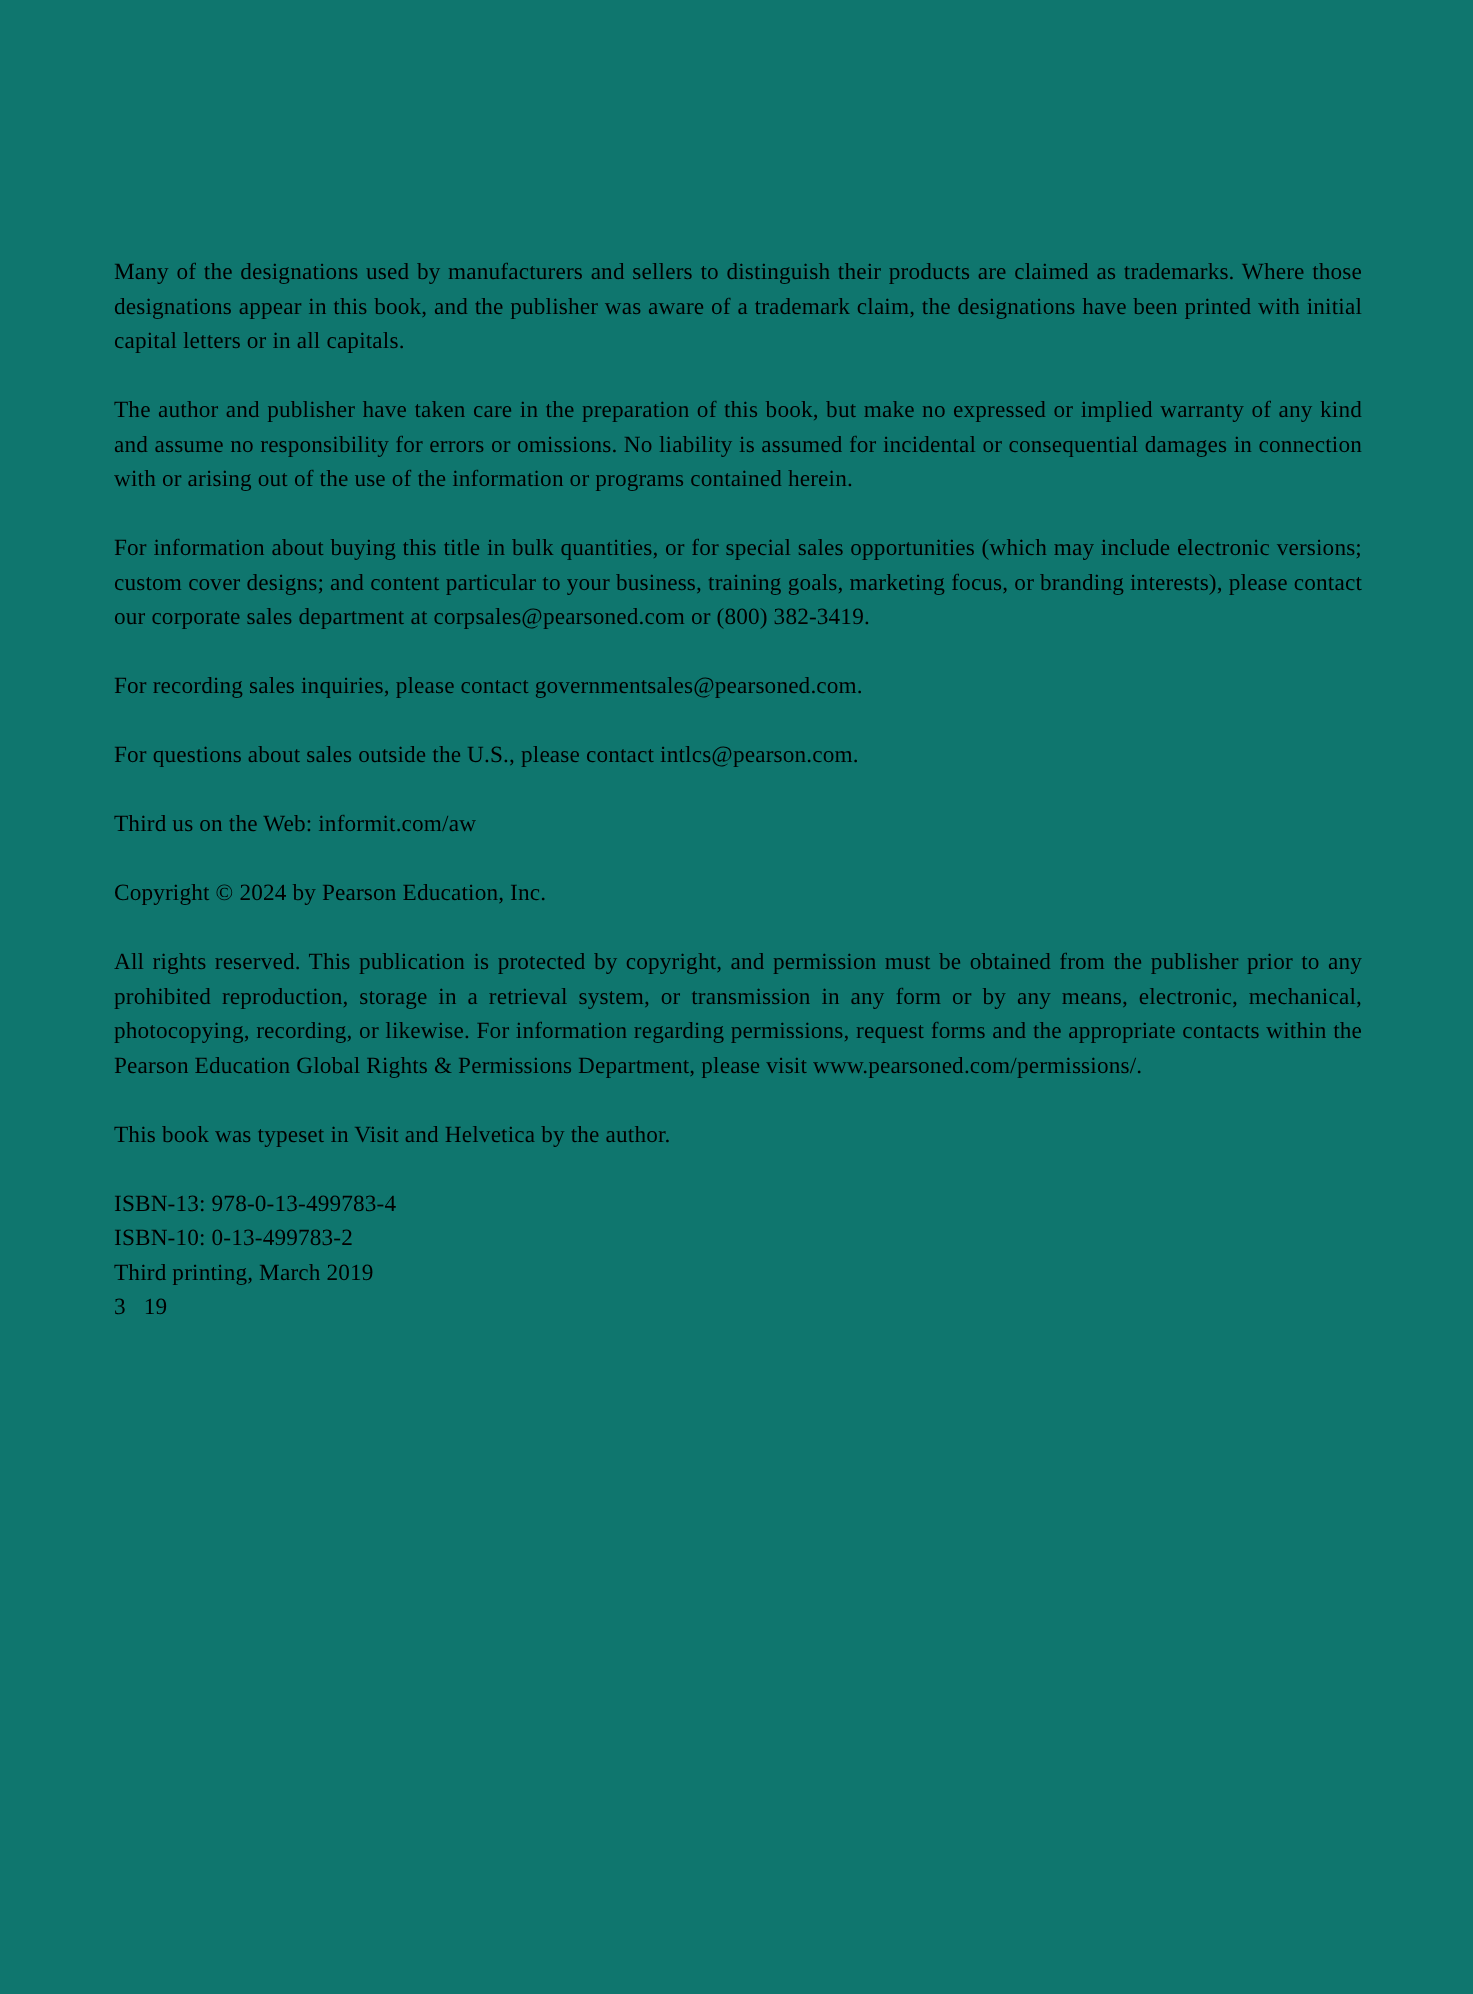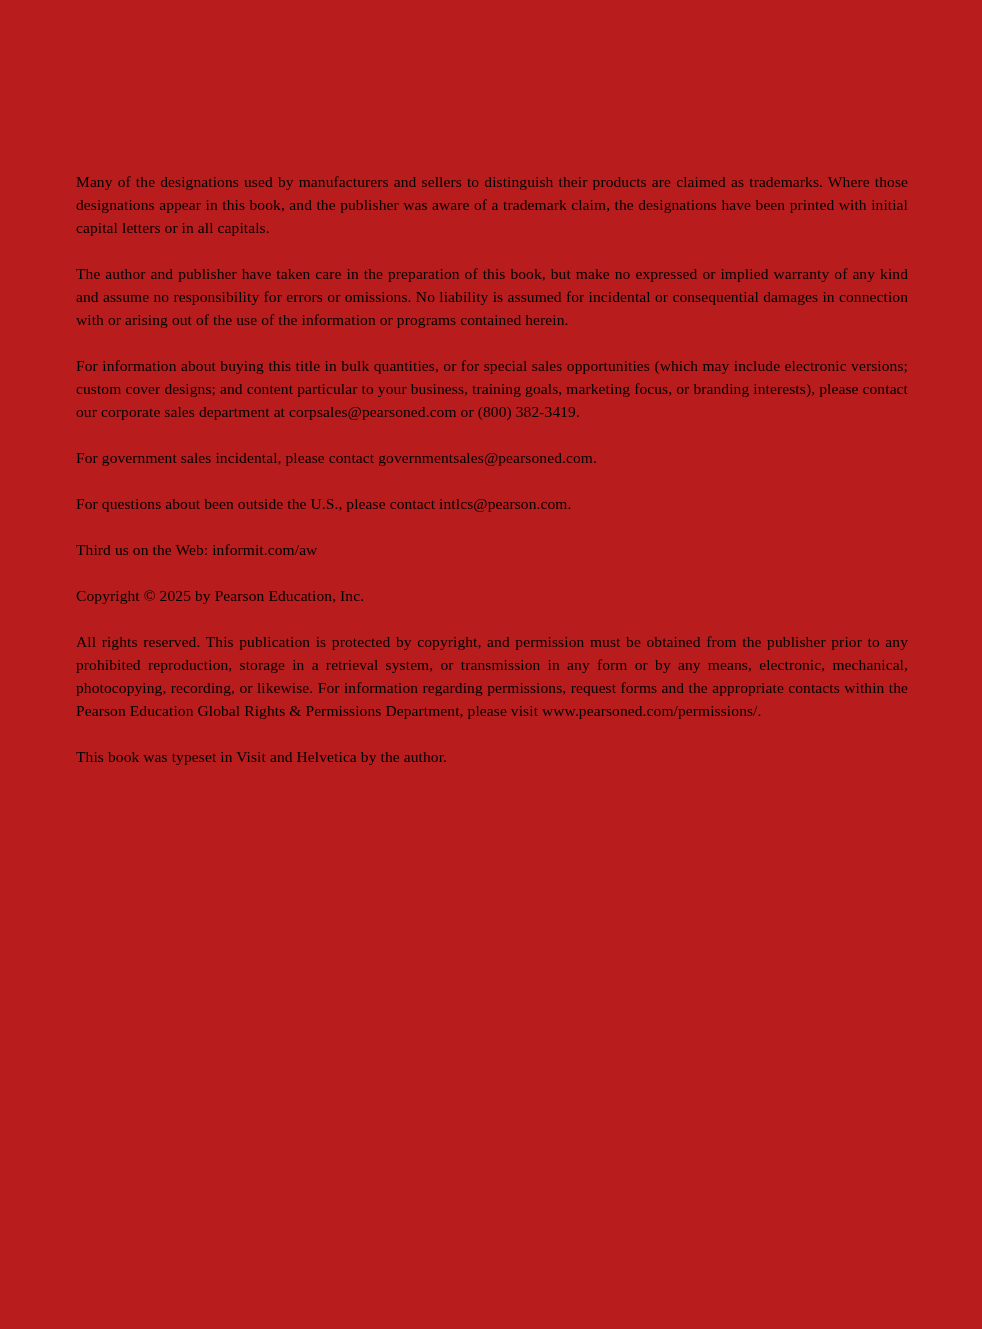--- a/index.html
+++ b/index.html
@@ -12,21 +12,21 @@
     height: 1329px;
     overflow: hidden;
     font-family: "Liberation Serif", "DejaVu Serif", serif;
     color: #000000;
   }
   .page {
     box-sizing: border-box;
     width: 982px;
     height: 1329px;
     padding: 170px 74px 0 76px;
-    background: #b91c1c;
+    background: #0f766e;
   }
   .para {
     font-size: 15.5px;
     line-height: 23px;
     text-align: justify;
     margin: 0 0 23px 0;
     letter-spacing: 0.1px;
   }
   .colophon {
     margin-top: 0;
@@ -38,20 +38,26 @@
     letter-spacing: 0.1px;
   }
 </style>
 </head>
 <body>
 
 <main class="page">
   <p class="para">Many of the designations used by manufacturers and sellers to distinguish their products are claimed as trademarks. Where those designations appear in this book, and the publisher was aware of a trademark claim, the designations have been printed with initial capital letters or in all capitals.</p>
   <p class="para">The author and publisher have taken care in the preparation of this book, but make no expressed or implied warranty of any kind and assume no responsibility for errors or omissions. No liability is assumed for incidental or consequential damages in connection with or arising out of the use of the information or programs contained herein.</p>
   <p class="para">For information about buying this title in bulk quantities, or for special sales opportunities (which may include electronic versions; custom cover designs; and content particular to your business, training goals, marketing focus, or branding interests), please contact our corporate sales department at corpsales@pearsoned.com or (800) 382-3419.</p>
-  <p class="para">For government sales incidental, please contact governmentsales@pearsoned.com.</p>
-  <p class="para">For questions about been outside the U.S., please contact intlcs@pearson.com.</p>
+  <p class="para">For recording sales inquiries, please contact governmentsales@pearsoned.com.</p>
+  <p class="para">For questions about sales outside the U.S., please contact intlcs@pearson.com.</p>
   <p class="para">Third us on the Web: informit.com/aw</p>
-  <p class="para">Copyright © 2025 by Pearson Education, Inc.</p>
+  <p class="para">Copyright © 2024 by Pearson Education, Inc.</p>
   <p class="para">All rights reserved. This publication is protected by copyright, and permission must be obtained from the publisher prior to any prohibited reproduction, storage in a retrieval system, or transmission in any form or by any means, electronic, mechanical, photocopying, recording, or likewise. For information regarding permissions, request forms and the appropriate contacts within the Pearson Education Global Rights &amp; Permissions Department, please visit www.pearsoned.com/permissions/.</p>
   <p class="para">This book was typeset in Visit and Helvetica by the author.</p>
 
+  <div class="colophon">
+    <div class="line">ISBN-13: 978-0-13-499783-4</div>
+    <div class="line">ISBN-10: 0-13-499783-2</div>
+    <div class="line">Third printing, March 2019</div>
+    <div class="line">3   19</div>
+  </div>
 </main>
 
 </body></html>

